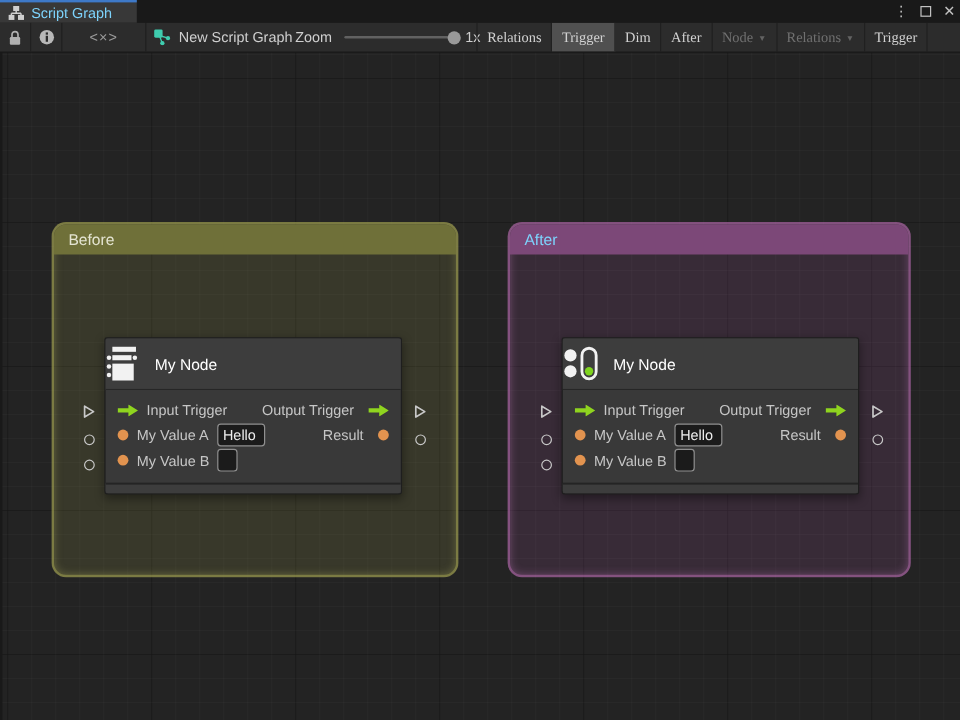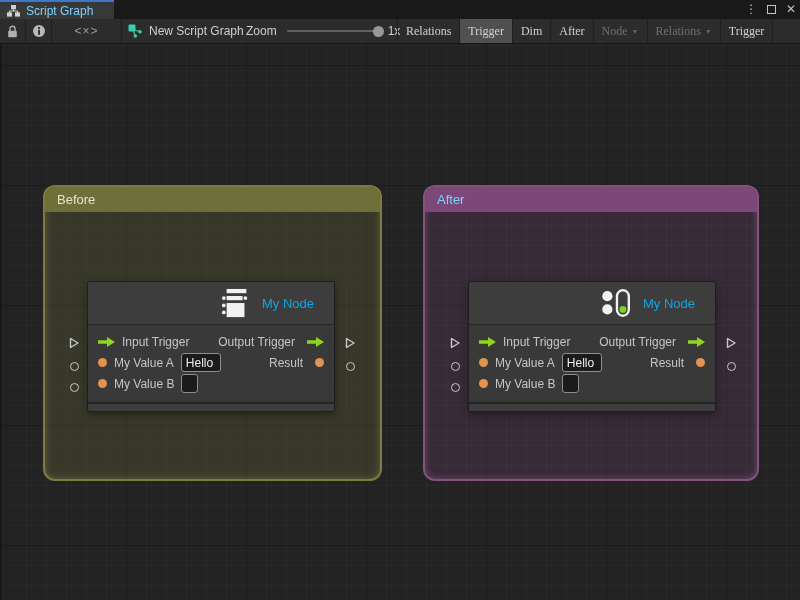--- a/index.html
+++ b/index.html
@@ -89,22 +89,22 @@
   .node-wrap { position:absolute; width:290px; height:130px; }
   .node-wrap.before-node { left:66px; top:237px; }
   .node-wrap.after-node  { left:447px; top:237px; }
   .node {
     position:absolute; left:19px; top:0; width:248px;
     background:#393939; border:1px solid #1e1e1e; border-radius:2px;
     box-shadow:0 3px 8px rgba(0,0,0,0.38);
   }
   .node-header {
     height:43px; background:#3d3d3d; display:flex; align-items:center; gap:11px;
-    padding:0 20px; border-bottom:1px solid #262626; border-radius:2px 2px 0 0;
-    font-size:13px; color:#0ea5e9;justify-content:flex-end;
+    padding:0 0; border-bottom:1px solid #262626; border-radius:2px 2px 0 0;
+    font-size:13px; color:#ffffff;
   }
   .node-body { padding:6px 0 8px; }
   .prow { height:21px; display:flex; align-items:center; padding:0 10px; gap:7px; font-size:12px; color:#c6c6c6; }
   .prow .rside { margin-left:auto; display:flex; align-items:center; gap:12px; }
   .dot { width:9px; height:9px; border-radius:50%; flex:0 0 auto; }
   .vfield {
     height:19px; background:#1b1b1b; border:1px solid #8f8f8f; border-radius:3px;
     color:#eeeeee; font-size:12px; font-family:"Liberation Sans", sans-serif;
     padding:0 4px; outline:none;
   }

